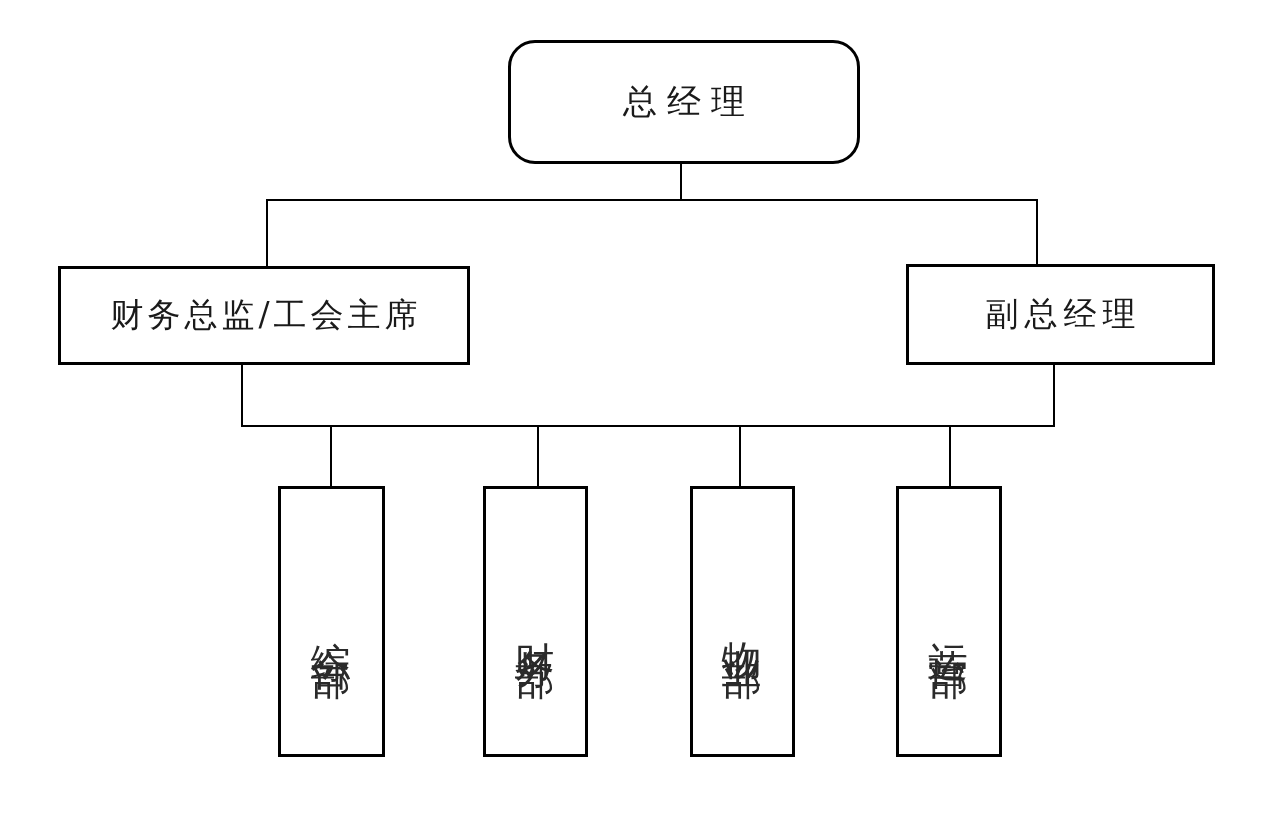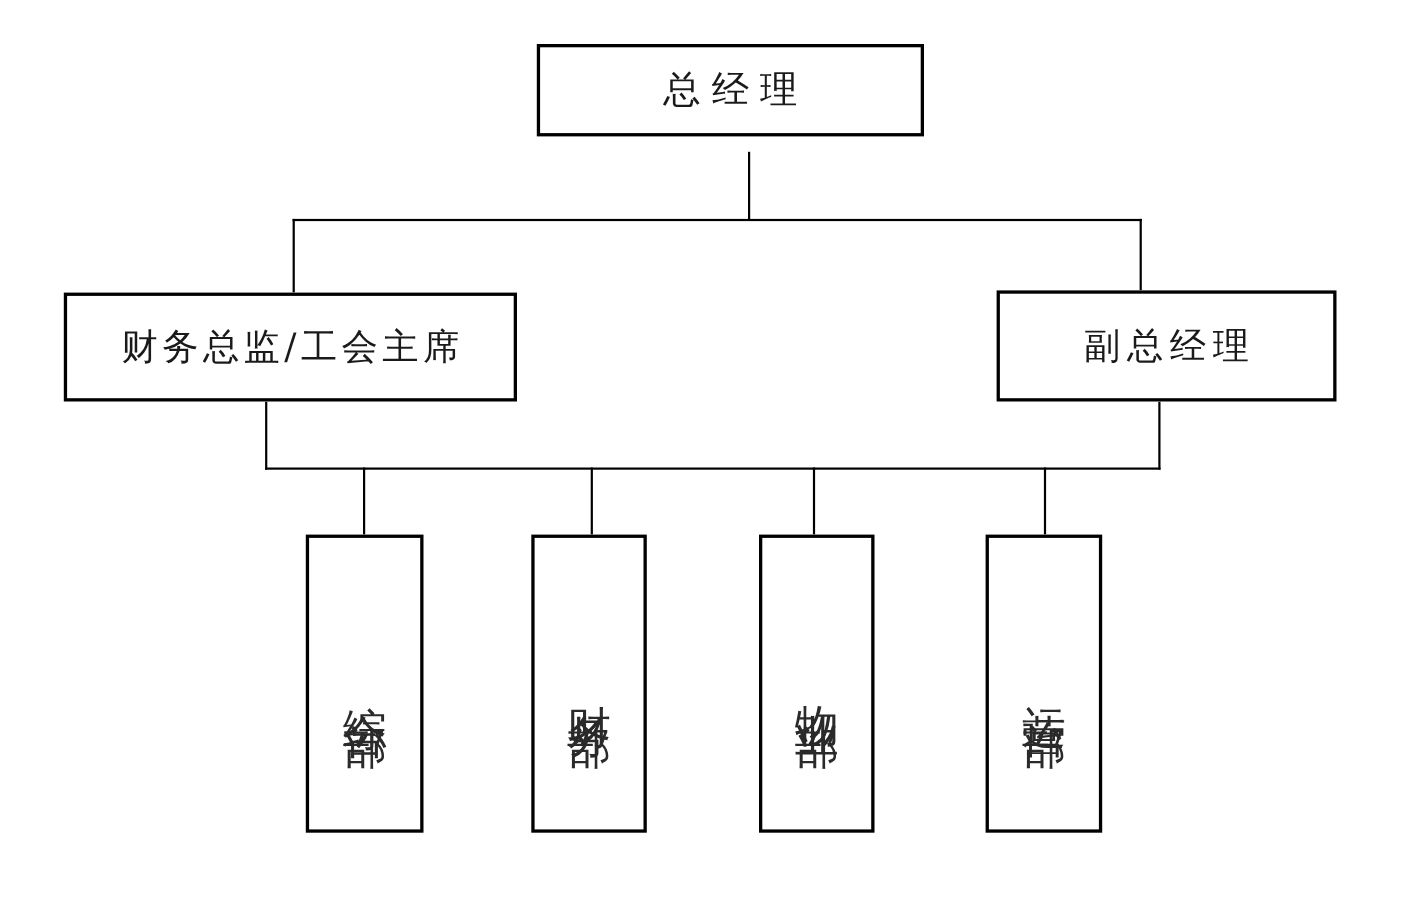--- a/index.html
+++ b/index.html
@@ -30,21 +30,21 @@
     background: #ffffff;
     box-sizing: border-box;
     display: flex;
     align-items: center;
     justify-content: center;
     color: #1a1a1a;
   }
   .node .label {
     white-space: nowrap;
   }
-  .node-root    { left: 488px; top: 40px;  width: 352px; height: 84px; }
+  .node-root    { left: 508px; top: 40px;  width: 352px; height: 124px; border-radius: 27px; }
   .node-left    { left: 58px;  top: 266px; width: 412px; height: 99px; }
   .node-right   { left: 906px; top: 264px; width: 309px; height: 101px; }
   .node-root  .label { font-size: 34px; letter-spacing: 10px; margin-right: -10px; }
   .node-left  .label { font-size: 33px; letter-spacing: 4px;  margin-right: -4px; }
   .node-right .label { font-size: 33px; letter-spacing: 6px;  margin-right: -6px; }
 
   .node-dept {
     top: 486px;
     width: 106px;
     height: 271px;

